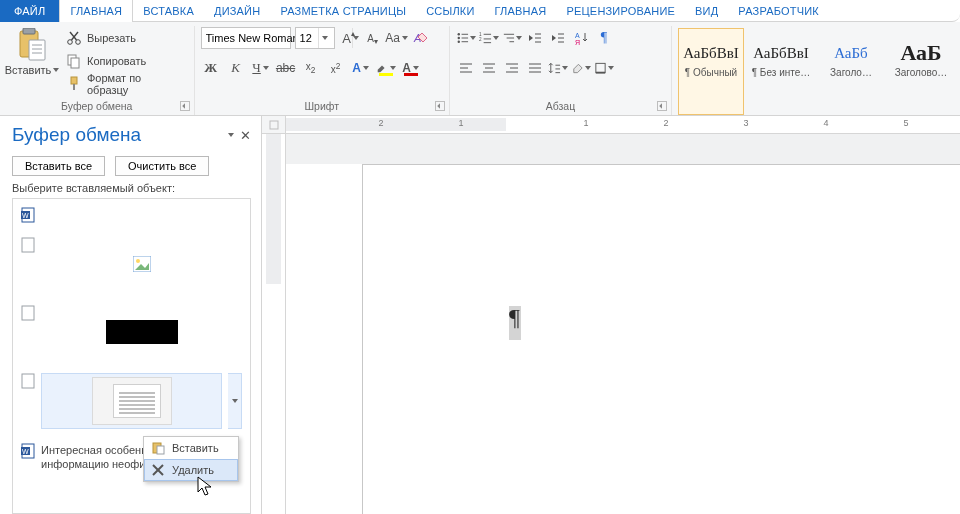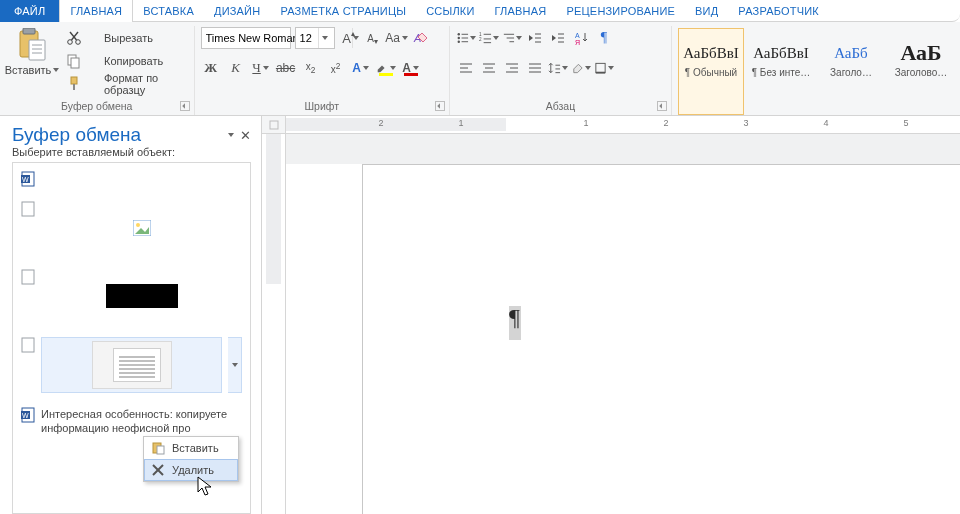--- a/index.html
+++ b/index.html
@@ -18,21 +18,21 @@
 .group-body { flex: 1; display: flex; align-items: flex-start; gap: 6px; }
 .group-label { font-size: 10.5px; color: #6a6a6a; text-align: center; padding: 2px 0 3px; }
 .group-launcher { position: absolute; right: 4px; bottom: 4px; width: 10px; height: 10px; border: 1px solid #bdbdbd; }
 .group-launcher::after { content: ""; position: absolute; left: 2px; top: 2px; width: 0; height: 0; border-left: 4px solid #8a8a8a; border-top: 4px solid transparent; transform: rotate(45deg); }
 
 .big-btn { display: flex; flex-direction: column; align-items: center; width: 52px; padding: 2px 0; cursor: pointer; }
 .big-btn .cap { font-size: 11px; color: #444; margin-top: 2px; display: flex; align-items: center; gap: 2px; }
 .caret { width: 0; height: 0; border-left: 3px solid transparent; border-right: 3px solid transparent; border-top: 4px solid #666; display: inline-block; }
 
 .vlist { display: flex; flex-direction: column; gap: 3px; padding-top: 2px; }
-.small-row { display: flex; align-items: center; gap: 22px; font-size: 11px; color: #444; cursor: pointer; height: 20px; padding: 0 2px; }
+.small-row { display: flex; align-items: center; gap: 5px; font-size: 11px; color: #444; cursor: pointer; height: 20px; padding: 0 2px; }
 
 .icon { display: inline-flex; align-items: center; justify-content: center; }
 .i16 { width: 16px; height: 16px; }
 
 
 .font-row1 { display: flex; align-items: center; gap: 4px; height: 24px; }
 .font-row2 { display: flex; align-items: center; gap: 5px; height: 24px; margin-top: 6px; }
 .combo { display: flex; align-items: center; border: 1px solid #c5c5c5; background: #fff; height: 22px; }
 .combo input { border: none; outline: none; font-size: 11px; padding: 0 4px; height: 100%; background: transparent; }
 .combo .drop { width: 14px; height: 100%; display: flex; align-items: center; justify-content: center; border-left: 1px solid #e0e0e0; cursor: pointer; }
@@ -384,20 +384,24 @@
   <div class="workspace">
 
     <div class="pane">
       <div class="pane-header">
         <div class="pane-title">Буфер обмена</div>
         <div class="pane-ctrls">
           <span class="caret"></span>
           <span class="pane-x">✕</span>
         </div>
       </div>
+      <div class="pane-btns">
+        <button class="btn">Вставить все</button>
+        <button class="btn">Очистить все</button>
+      </div>
       <div class="hint">Выберите вставляемый объект:</div>
       <div class="clip-list">
         <div class="clip-item">
           <span class="badge"><svg width="14" height="16" viewBox="0 0 14 16">
                 <rect x="1" y="1" width="12" height="14" fill="#fff" stroke="#2b579a"></rect>
                 <rect x="0" y="4" width="9" height="8" fill="#2b579a"></rect>
                 <text x="1" y="11" font-size="7" fill="#fff">W</text>
               </svg></span>
         </div>
         <div class="clip-item">

